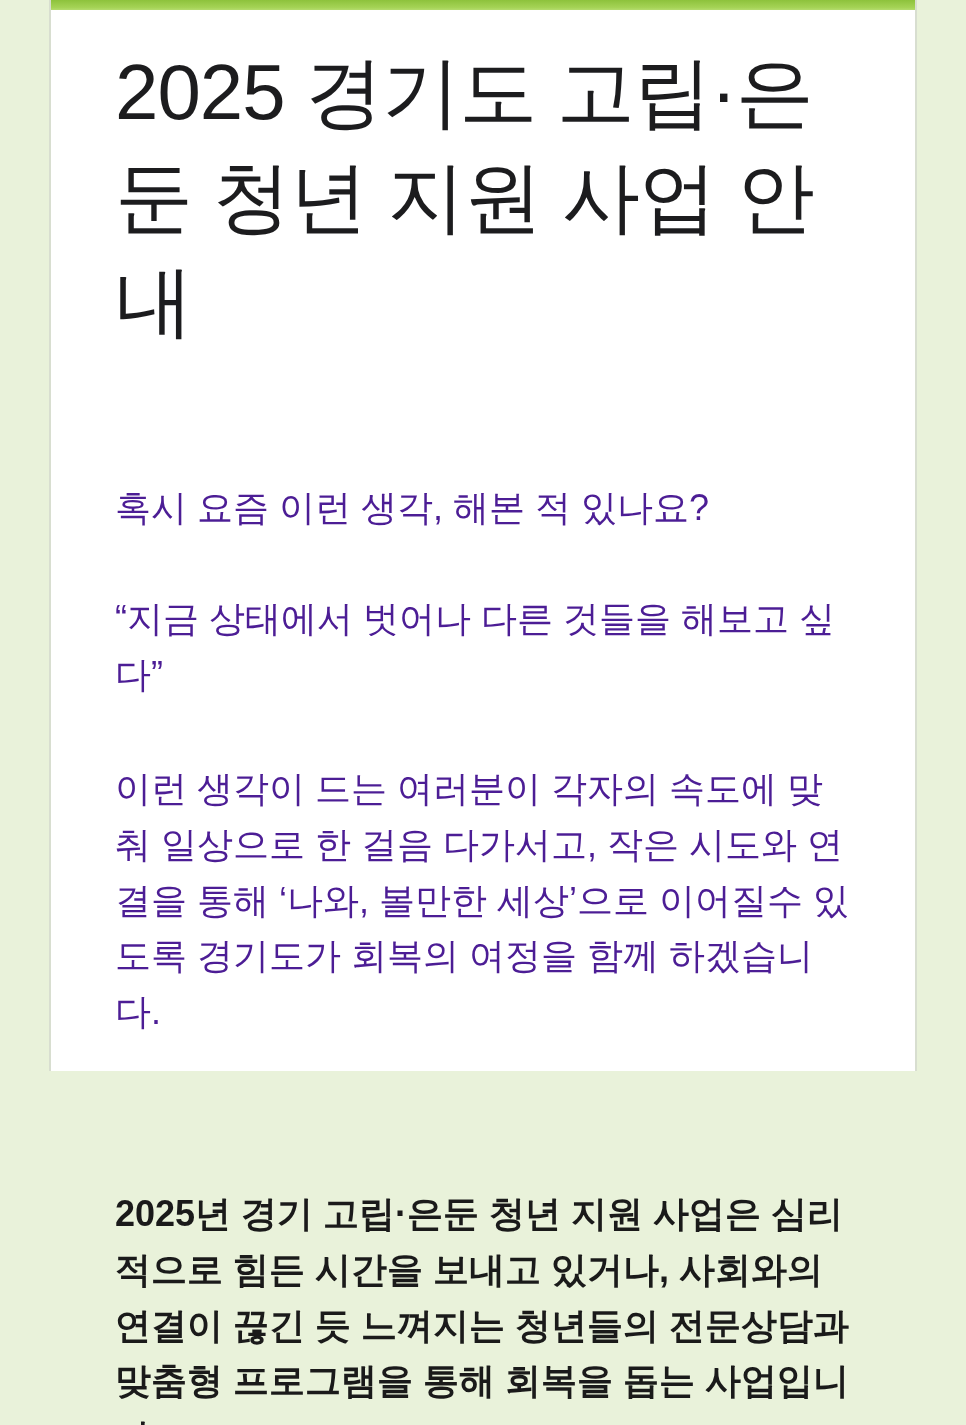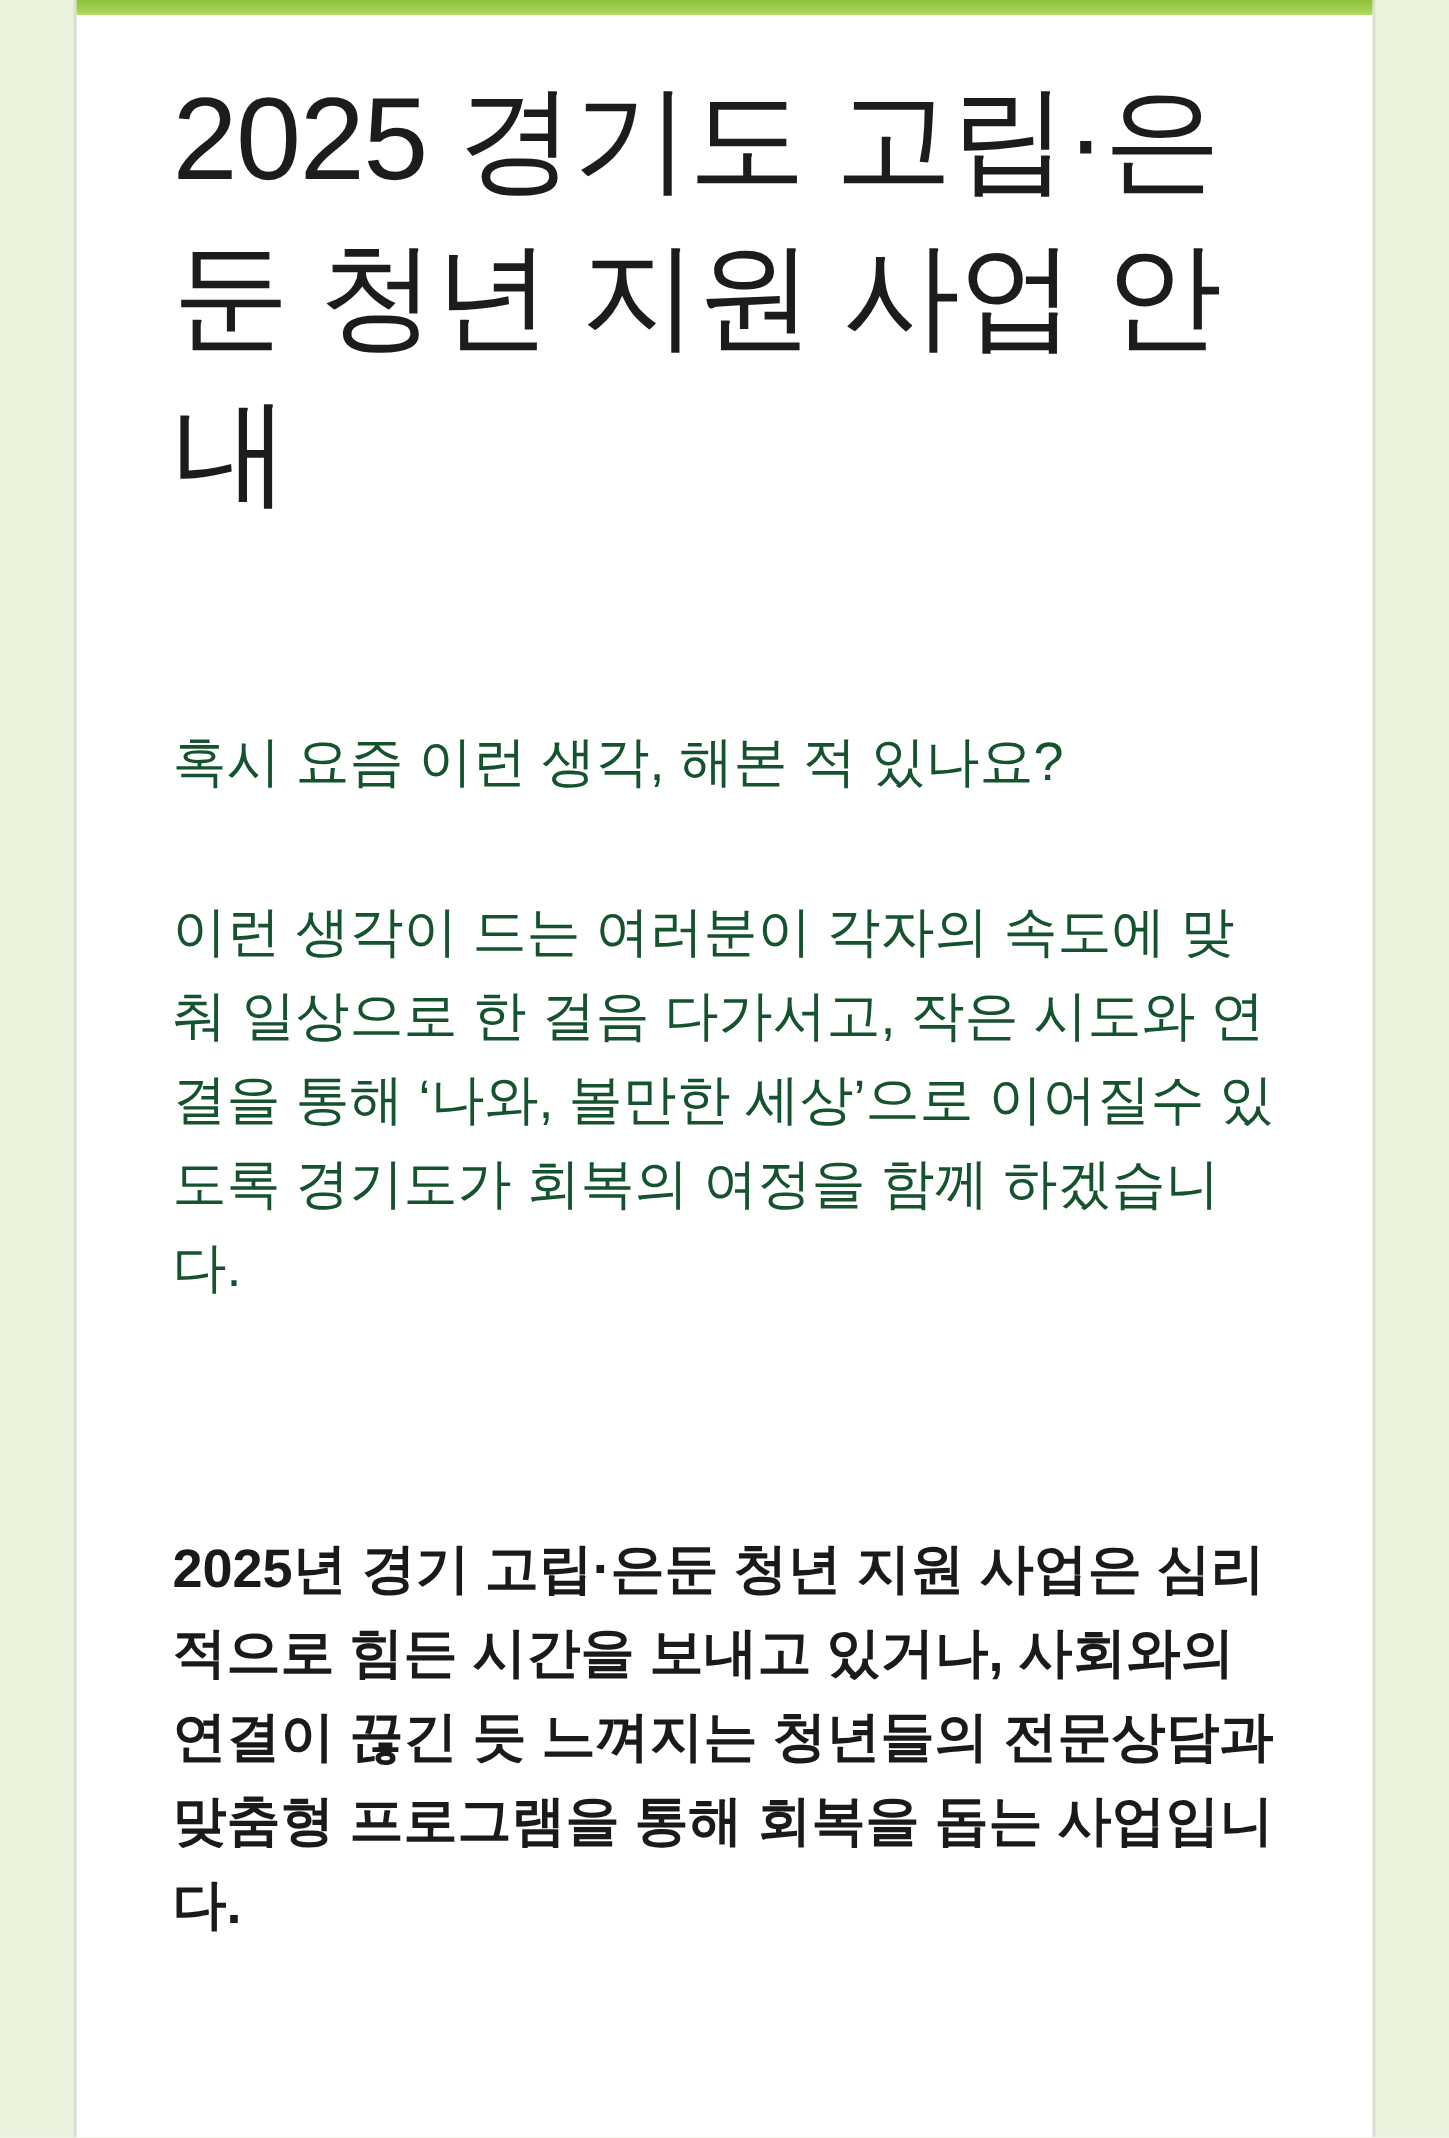--- a/index.html
+++ b/index.html
@@ -7,21 +7,21 @@
     padding: 0;
     width: 966px;
     height: 1425px;
     overflow: hidden;
     background: #e9f2da;
     font-family: "Liberation Sans", sans-serif;
   }
   .card {
     box-sizing: border-box;
     width: 868px;
-    height: 1425px;
+    height: 1071px;
     margin: 0 auto;
     background: #ffffff;
     border-left: 2px solid #d8ded0;
     border-right: 2px solid #d8ded0;
   }
   .accent-bar {
     height: 10px;
     background: linear-gradient(180deg, #8dc23c 0%, #a5d356 75%, #b4dc6e 100%);
   }
   .content {
@@ -35,21 +35,21 @@
     letter-spacing: -1px;
     margin: 0 0 126px 0;
     color: #1c1c1e;
     word-break: normal;
   }
   .para {
     font-size: 36px;
     font-weight: 400;
     line-height: 1.55;
     margin: 0 0 56px 0;
-    color: #14532d;
+    color: #4c1d95;
   }
   .para.quotes { margin-bottom: 58px; }
   .para.quotes .line { display: block; }
   .para.message { margin-bottom: 146px; margin-top: 12px; }
   .para.bold {
     font-weight: 700;
     margin-bottom: 0;
     color: #1a1a1a;
   }
 </style>
@@ -57,19 +57,20 @@
 <body>
 
 <div class="card">
   <div class="accent-bar"></div>
   <div class="content">
     <h1 class="title">2025 경기도 고립·은둔 청년 지원 사업 안내</h1>
 
     <p class="para intro">혹시 요즘 이런 생각, 해본 적 있나요?</p>
 
     <p class="para quotes">
+      <span class="line">“지금 상태에서 벗어나 다른 것들을 해보고 싶다”</span>
     </p>
 
     <p class="para message">이런 생각이 드는 여러분이 각자의 속도에 맞춰 일상으로 한 걸음 다가서고, 작은 시도와 연결을 통해 ‘나와, 볼만한 세상’으로 이어질수 있도록 경기도가 회복의 여정을 함께 하겠습니다.</p>
 
     <p class="para bold">2025년 경기 고립·은둔 청년 지원 사업은 심리적으로 힘든 시간을 보내고 있거나, 사회와의 연결이 끊긴 듯 느껴지는 청년들의 전문상담과 맞춤형 프로그램을 통해 회복을 돕는 사업입니다.</p>
   </div>
 </div>
 
 </body></html>

